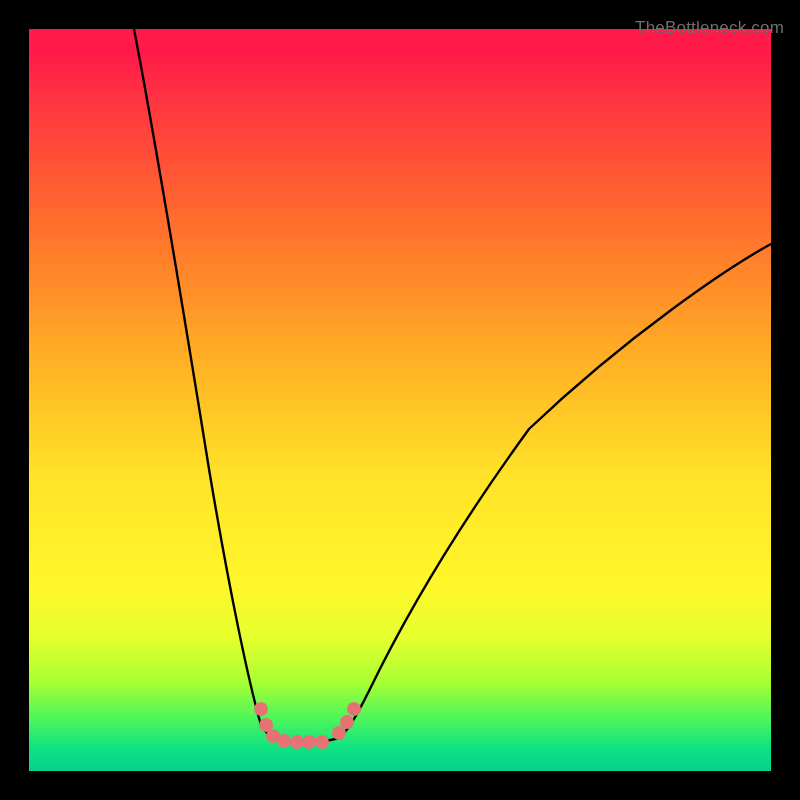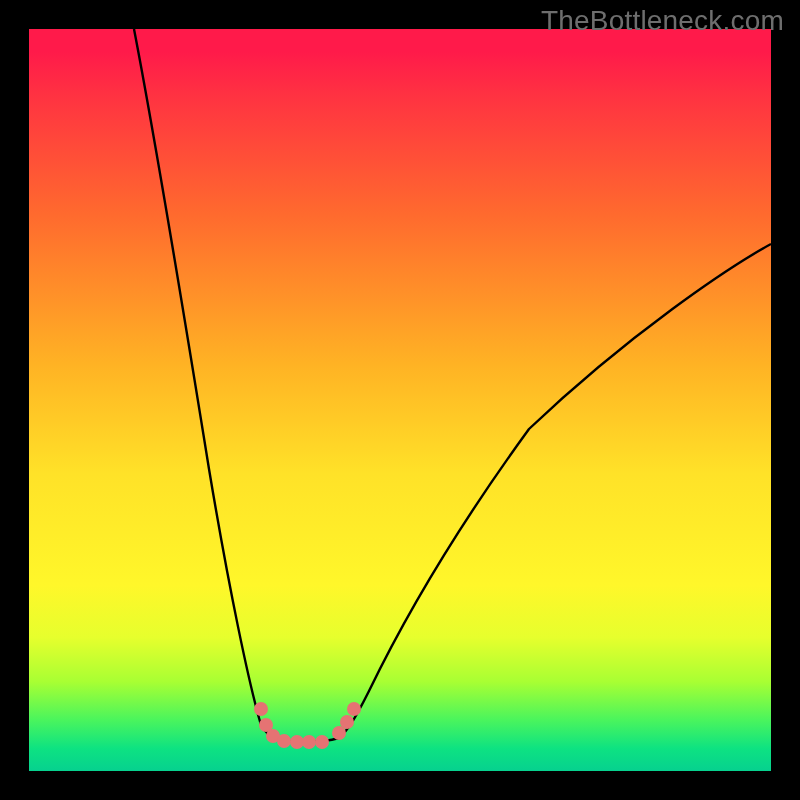--- a/index.html
+++ b/index.html
@@ -29,24 +29,24 @@
       #e6ff2d 82%,
       #a8ff33 88%,
       #4cf55c 93%,
       #0de282 97%,
       #06d18f 100%
     );
   }
 
   .watermark {
     position: absolute;
-    top: 5px;
+    top: 18px;
     right: 16px;
     color: #6e6e6e;
-    font-size: 28px;
+    font-size: 17px;
     font-weight: 500;
     letter-spacing: 0.2px;
     z-index: 5;
   }
 
   svg.curves {
     position: absolute;
     left: 0; top: 0;
     width: 742px; height: 742px;
     z-index: 3;

